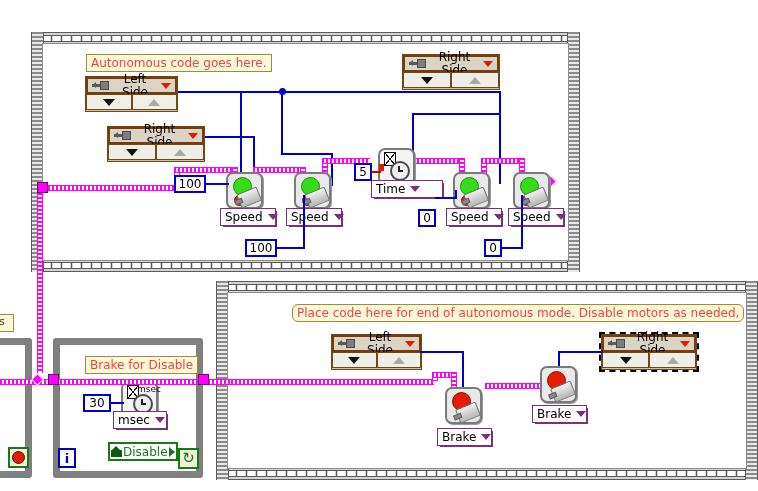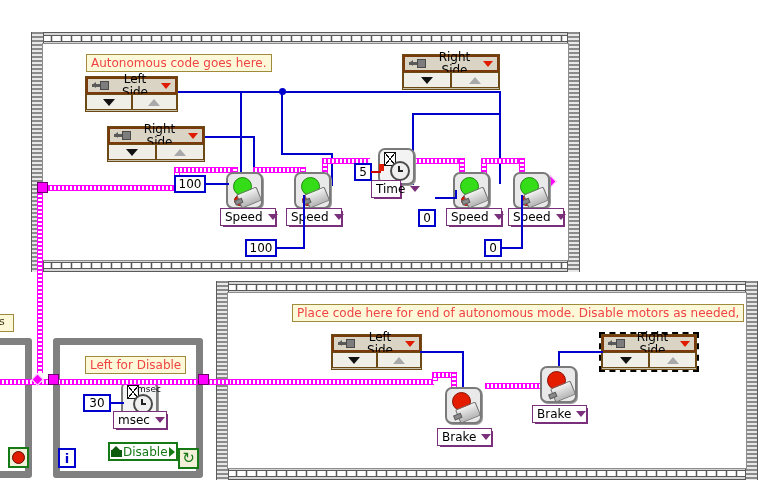--- a/index.html
+++ b/index.html
@@ -288,21 +288,21 @@
   <i class="caret"></i>
 </div>
 <div class="enumc" style="left:446px;top:208px;width:56px;">
   <span>Speed</span>
   <i class="caret"></i>
 </div>
 <div class="enumc" style="left:508px;top:208px;width:56px;">
   <span>Speed</span>
   <i class="caret"></i>
 </div>
-<div class="enumc" style="left:371px;top:180px;width:30px;">
+<div class="enumc" style="left:371px;top:180px;width:72px;">
   <span>Time</span>
   <i class="caret"></i>
 </div>
 
 <div class="numc" style="left:174px;top:175px;width:32px;">100</div>
 <div class="numc" style="left:245px;top:239px;width:32px;">100</div>
 <div class="numc" style="left:418px;top:209px;width:18px;">0</div>
 <div class="numc" style="left:484px;top:239px;width:18px;">0</div>
 <div class="numc" style="left:354px;top:163px;width:18px;">5</div>
 
@@ -320,21 +320,21 @@
      <div class="holes"></div>
   </div>
   <div class="seq-strip" style="bottom:0;">
      <div class="holes"></div>
   </div>
   <div class="seq-side dotty" style="left:0;"></div>
   <div class="seq-side dotty" style="right:0;"></div>
   <div class="seq-inner" style="left:11px;top:11px;right:11px;bottom:11px;"></div>
 </div>
 
-<div class="comment" style="left:292px;top:304px;">Place code here for end of autonomous mode. Disable motors as needed,</div>
+<div class="comment" style="left:292px;top:304px;border-radius:6px;">Place code here for end of autonomous mode. Disable motors as needed,</div>
 
 <div class="pnode" style="left:331px;top:334px;width:91px;height:36px;">
   <div class="hdr">
     <span class="reficon">
       <i class="tip"></i>
         <i class="bar"></i>
         <i class="blk"></i>
     </span>
     <span class="ttl">Left Side</span>
     <span class="caret"></span>
@@ -401,21 +401,21 @@
 </div>
 
 <div class="wloop r" style="left:-28px;top:338px;width:60px;height:140px;"></div>
 <div class="stopterm" style="left:8px;top:447px;">
   <i></i>
 </div>
 <div class="clip-label" style="left:-4px;top:314px;width:12px;height:16px;">s</div>
 
 <div class="wloop r" style="left:53px;top:338px;width:150px;height:140px;"></div>
 
-<div class="comment" style="left:85px;top:356px;">Left for Disable</div>
+<div class="comment" style="left:85px;top:356px;">Brake for Disable</div>
 
 <div class="timer" style="left:121px;top:381px;">
   <i class="hg"></i>
   <span class="msec">msec</span>
   <i class="clock"></i>
 </div>
 
 <div class="numc" style="left:83px;top:394px;width:28px;">30</div>
 <div class="w wh" style="left:110px;top:402px;width:14px;"></div>
 

